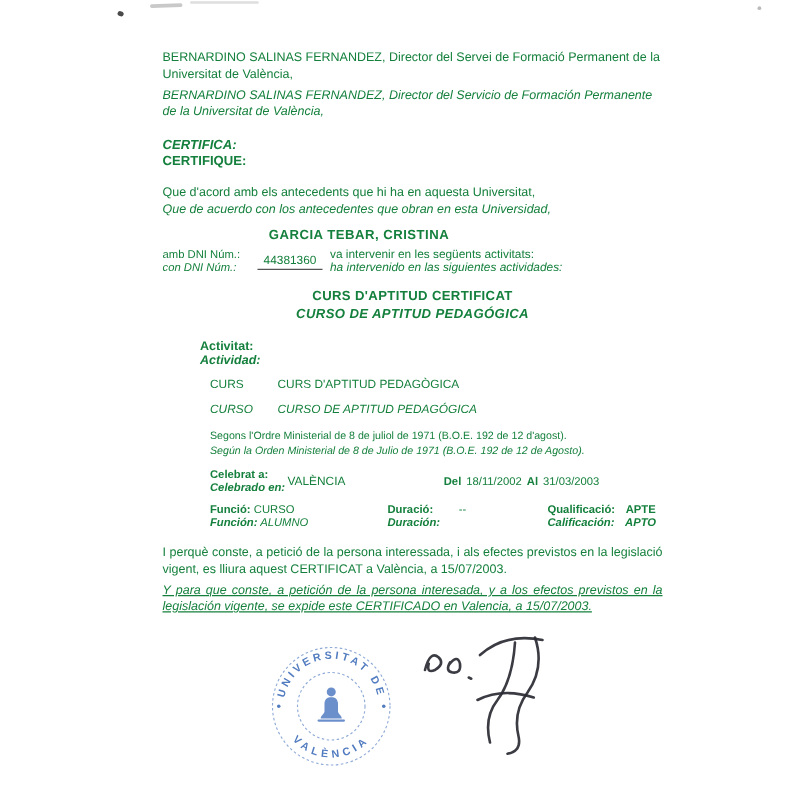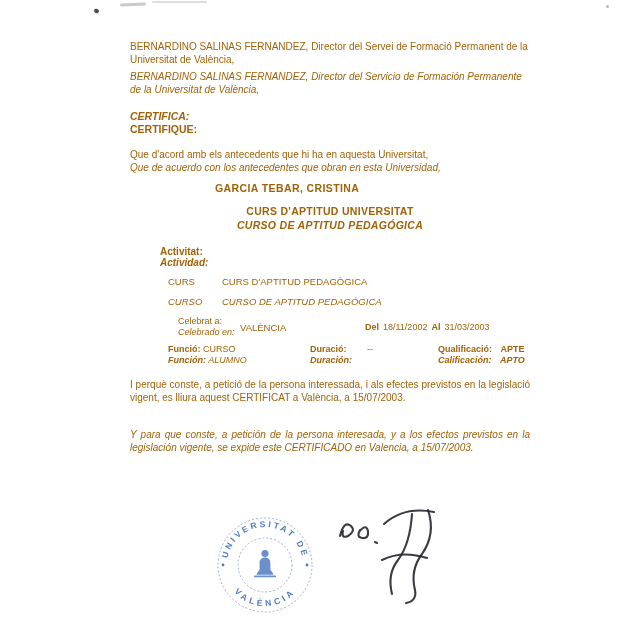--- a/index.html
+++ b/index.html
@@ -1,41 +1,41 @@
 <!DOCTYPE html>
 <html><head>
 <meta charset="utf-8">
 <style>
   html,body{margin:0;padding:0;background:#e9e9e9;}
   .page{
     position:relative;width:640px;height:640px;background:#ffffff;
-    font-family:"Liberation Sans",sans-serif;color:#a16207;overflow:hidden;
+    font-family:"Liberation Sans",sans-serif;color:#15803d;overflow:hidden;
   }
   .content{position:absolute;left:130px;top:40px;width:400px;}
   p{margin:0;}
   .t10{font-size:10px;line-height:13px;}
   .t105{font-size:10.5px;line-height:13px;}
   .it{font-style:italic;}
   .b{font-weight:bold;}
-  .mt4{margin-top:4px;} .mt8{margin-top:24px;} .mt12{margin-top:12px;} .mt14{margin-top:14px;}
+  .mt4{margin-top:4px;} .mt8{margin-top:4px;text-decoration:underline;} .mt12{margin-top:12px;} .mt14{margin-top:14px;}
   .name-line{margin-top:8px;margin-left:85px;font-size:10.5px;font-weight:bold;letter-spacing:.4px;}
   .dni-row{display:flex;margin-top:4px;align-items:center;}
   .dni-labels{width:74px;font-size:9px;line-height:11px;}
   .dni-number{width:52px;text-align:center;font-size:9.5px;border-bottom:1px solid #555;padding-bottom:1px;margin:0 6px 0 2px;}
   .intervene{flex:1;font-size:9.5px;line-height:11px;}
   .course-title{margin-top:10px;text-align:center;}
   .course-title p{font-size:10.5px;font-weight:bold;letter-spacing:.3px;line-height:14px;}
   .activity-label{margin-top:14px;margin-left:30px;font-size:10px;line-height:11px;font-weight:bold;}
   .course-rows{margin-top:8px;margin-left:38px;font-size:9.5px;}
   .course-row{display:flex;line-height:12px;}
   .course-row + .course-row{margin-top:8px;}
   .ctype{width:54px;}
   .ministerial{margin-top:8px;margin-left:38px;font-size:8.5px;line-height:12px;}
   .celebrat-row{display:flex;margin-top:8px;margin-left:38px;font-size:9px;line-height:11px;align-items:center;}
-  .celebrat-labels{width:62px;font-weight:normal;margin-left:10px;}
+  .celebrat-labels{width:62px;font-weight:bold;}
   .celebrat-value{width:125px;font-size:9.5px;}
   .dates span{margin-right:4px;font-size:9px;}
   .funcio-row{display:flex;margin-top:6px;margin-left:38px;font-size:9px;line-height:11px;}
   .fcol1{width:142px;} .fcol2{width:128px;} .fcol3{flex:1;}
   .closing{margin-top:12px;text-align:justify;}
   .closing p{font-size:10px;line-height:13px;}
   .seal-svg{position:absolute;left:210px;top:510px;opacity:.88;}
   .sig-svg{position:absolute;left:332px;top:498px;}
   .seal-stroke{stroke:#3a6ab8;fill:none;}
   .seal-fill{fill:#3a6ab8;}
@@ -63,42 +63,57 @@
       <p class="t105 b">CERTIFIQUE:</p>
     </div>
 
     <div class="mt12">
       <p class="t10">Que d'acord amb els antecedents que hi ha en aquesta Universitat,</p>
       <p class="t10 it">Que de acuerdo con los antecedentes que obran en esta Universidad,</p>
     </div>
 
     <p class="name-line">GARCIA TEBAR, CRISTINA</p>
 
+    <div class="dni-row">
+      <div class="dni-labels">
+        <div>amb DNI Núm.:</div>
+        <div class="it">con DNI Núm.:</div>
+      </div>
+      <div class="dni-number">44381360</div>
+      <div class="intervene">
+        <div>va intervenir en les següents activitats:</div>
+        <div class="it">ha intervenido en las siguientes actividades:</div>
+      </div>
+    </div>
 
     <div class="course-title">
-      <p>CURS D'APTITUD UNIVERSITAT</p>
+      <p>CURS D'APTITUD CERTIFICAT</p>
       <p class="it">CURSO DE APTITUD PEDAGÓGICA</p>
     </div>
 
     <div class="activity-label">
       <div>Activitat:</div>
       <div class="it">Actividad:</div>
     </div>
 
     <div class="course-rows">
       <div class="course-row">
         <span class="ctype">CURS</span>
         <span>CURS D'APTITUD PEDAGÒGICA</span>
       </div>
       <div class="course-row it">
         <span class="ctype">CURSO</span>
         <span>CURSO DE APTITUD PEDAGÓGICA</span>
       </div>
     </div>
 
+    <div class="ministerial">
+      <p>Segons l'Ordre Ministerial de 8 de juliol de 1971 (B.O.E. 192 de 12 d'agost).</p>
+      <p class="it">Según la Orden Ministerial de 8 de Julio de 1971 (B.O.E. 192 de 12 de Agosto).</p>
+    </div>
 
     <div class="celebrat-row">
       <div class="celebrat-labels">
         <div>Celebrat a:</div>
         <div class="it">Celebrado en:</div>
       </div>
       <div class="celebrat-value">VALÈNCIA</div>
       <div class="dates">
         <span class="b">Del</span><span>18/11/2002</span><span class="b">Al</span><span>31/03/2003</span>
       </div>

